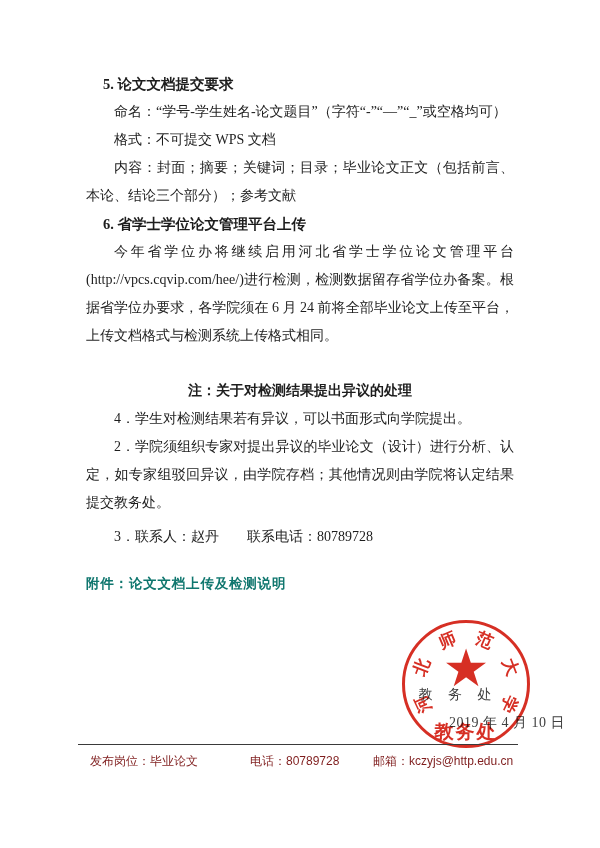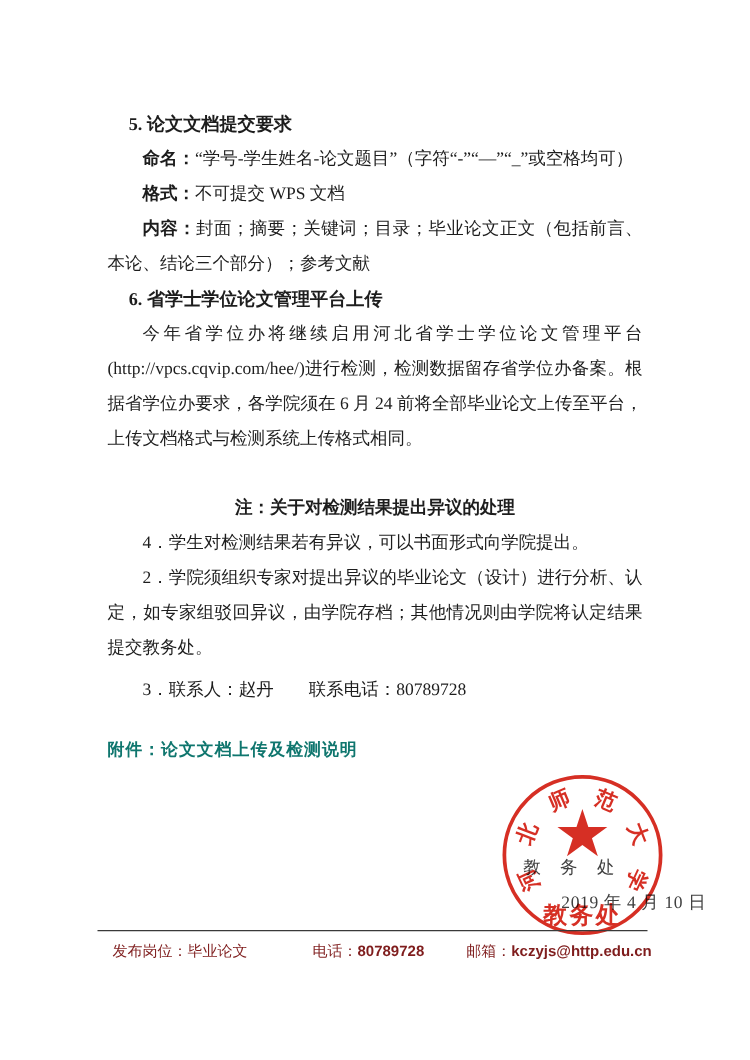--- a/index.html
+++ b/index.html
@@ -4,30 +4,30 @@
 <style>
   html,body { margin:0; padding:0; background:#ffffff; }
   .page {
     position:relative; width:600px; height:848px; background:#ffffff;
     overflow:hidden;
     font-family:"Liberation Serif","DejaVu Serif",serif;
     color:#1d1d1d;
   }
   
   .content {
-    position:absolute; left:86px; top:86px; width:428px;
+    position:absolute; left:86px; top:70px; width:428px;
     font-size:14px; line-height:28px; text-align:justify;
   }
   .content p { margin:0; }
   .h {
     font-weight:bold; font-size:14.5px; text-indent:17px; text-align:left;
     font-family:"Liberation Serif","DejaVu Serif",serif;
   }
   .para { text-indent:2em; }
-  .bl { font-weight:bold; }
+  .bl { font-weight:normal; }
   .note-h { font-weight:bold; text-align:center; margin-top:27px !important; }
   .item3 { margin-top:6px !important; }
   .attach {
     margin-top:19px !important; text-align:left;
     font-family:"Liberation Sans","DejaVu Sans",sans-serif;
     font-weight:bold; font-size:13.5px; letter-spacing:0.8px; color:#0f766e;
   }
   
   .signature {
     position:absolute; left:375px; top:681px; width:190px; z-index:3;
@@ -71,21 +71,21 @@
   }
   .footer {
     position:absolute; left:0; top:752px; width:600px; height:20px;
     font-size:12px; line-height:18px; color:#7f1d1d; z-index:5;
   }
   .f-item { position:absolute; white-space:nowrap; }
   .f-post  { left:90px; }
   .f-phone { left:250px; }
   .f-email { left:373px; }
   .f-val {
-    font-family:"Liberation Sans","DejaVu Sans",sans-serif; font-weight:bold;margin-top:12px;
+    font-family:"Liberation Sans","DejaVu Sans",sans-serif; font-weight:normal;margin-top:12px;
   }
   .f-val-serif { font-family:"Liberation Serif","DejaVu Serif",serif; }
 </style>
 </head>
 <body>
 
 <div class="page">
 
   <div class="content">
     <p class="h">5. 论文文档提交要求</p>

